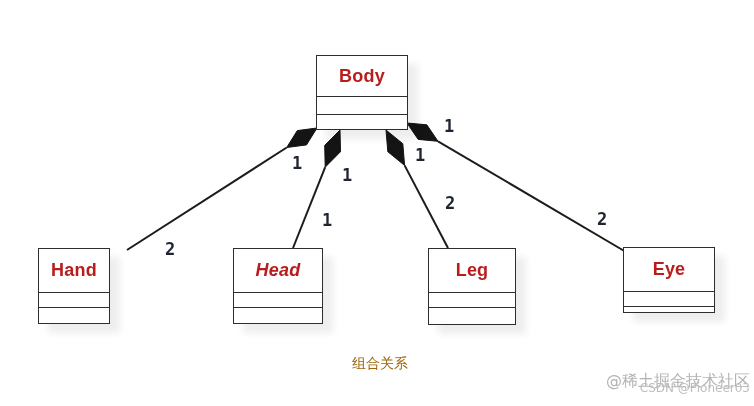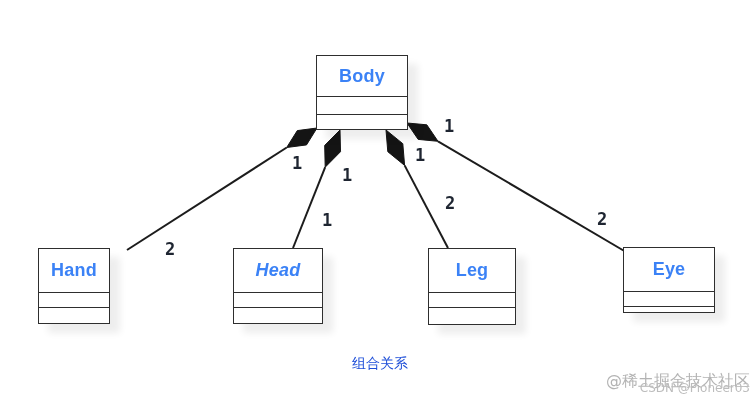--- a/index.html
+++ b/index.html
@@ -17,21 +17,21 @@
     position:absolute;
     background:#ffffff;
     border:1.6px solid #2e2e2e;
     box-sizing:border-box;
     display:flex;flex-direction:column;
     box-shadow:10px 9px 7px rgba(0,0,0,0.07);
   }
   .uml-class .title{
     flex:0 0 auto;
     display:flex;align-items:center;justify-content:center;
-    font-weight:bold;font-size:18px;color:#3b82f6;
+    font-weight:bold;font-size:18px;color:#b91c1c;
     letter-spacing:0.2px;
   }
   .uml-class .comp{
     flex:0 0 auto;
     border-top:1.6px solid #2e2e2e;
     background:#ffffff;
   }
   .uml-class .comp.last{flex:1 1 auto;}
   .mult{
     position:absolute;
@@ -39,21 +39,21 @@
     font-family:"DejaVu Sans Mono", monospace;
     font-weight:bold;
     font-size:17px;
     color:#1e2531;
     line-height:1;
   }
   .caption{
     position:absolute;
     left:340px;top:355px;width:80px;
     text-align:center;
-    font-size:14px;color:#1d4ed8;
+    font-size:14px;color:#a16207;
     font-family:"DejaVu Sans", sans-serif;
   }
   .wm{
     position:absolute;
     right:4px;
     text-align:right;
     color:#b3b3b3;
     font-family:"DejaVu Sans", sans-serif;
     white-space:nowrap;
   }

